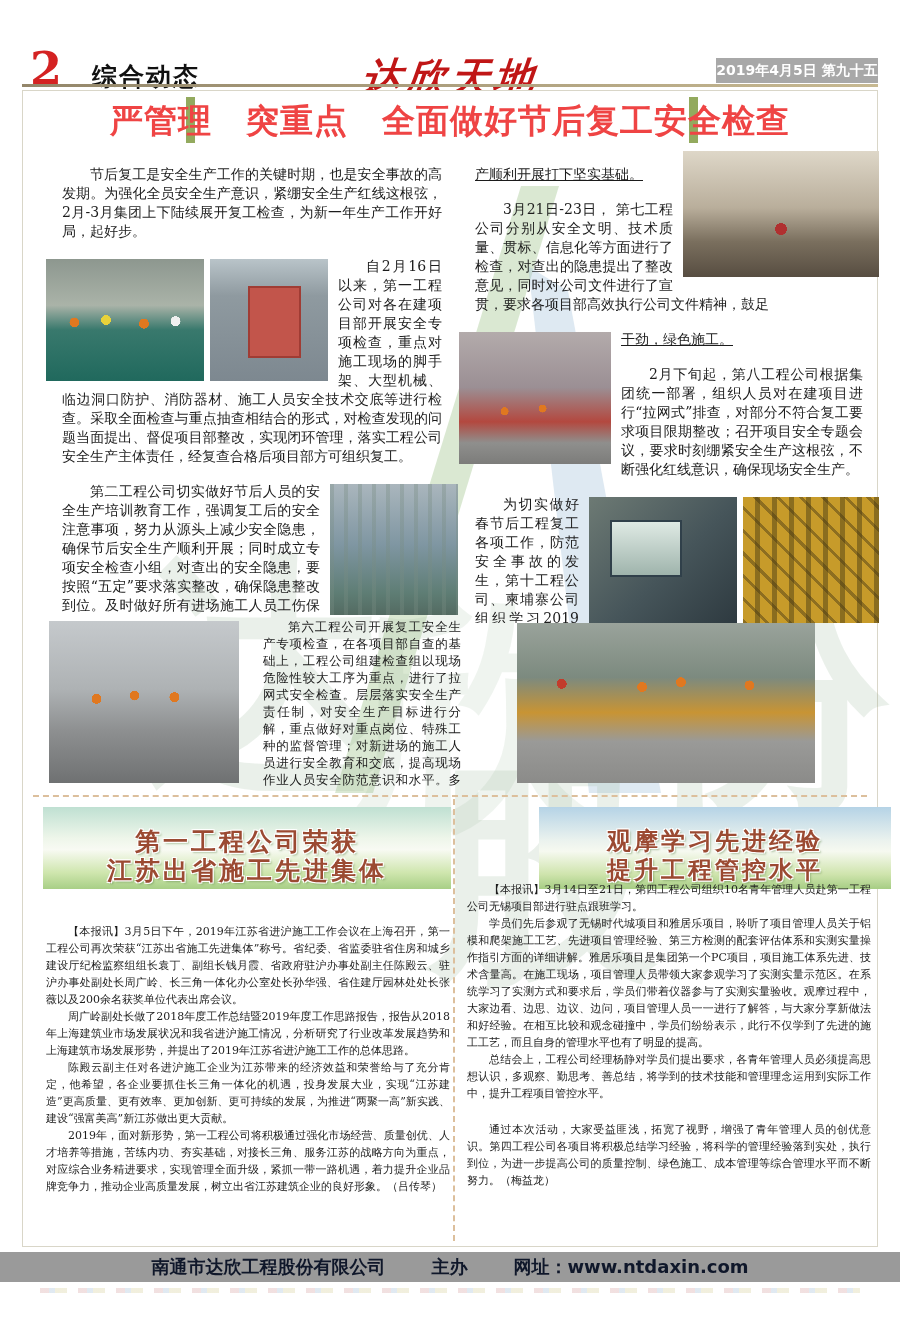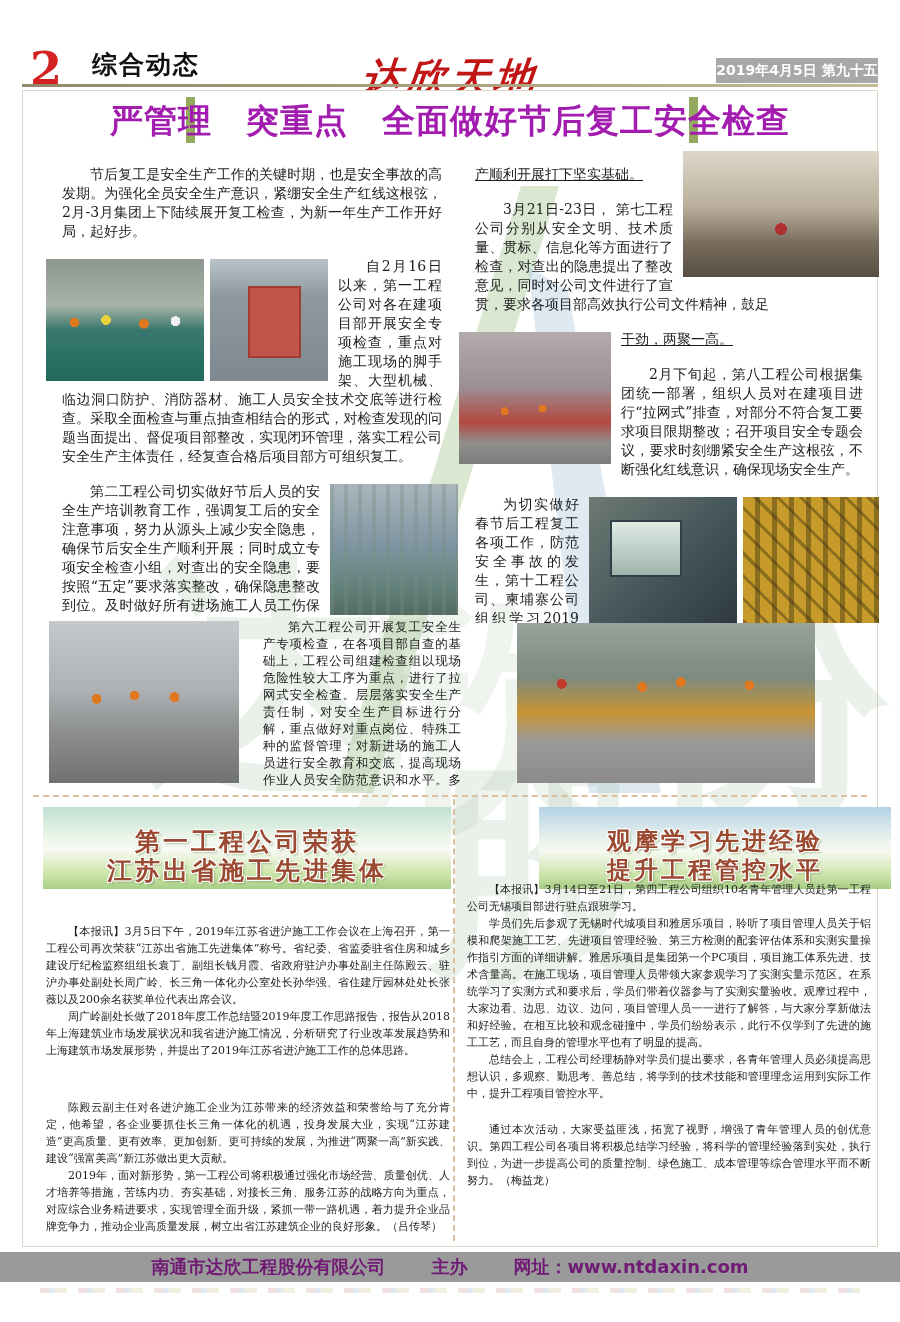--- a/index.html
+++ b/index.html
@@ -1,35 +1,35 @@
 <!DOCTYPE html>
 <html><head>
 <meta charset="utf-8">
 <style>
   html,body{margin:0;padding:0;background:#ffffff;}
   #page{position:relative;width:900px;height:1322px;background:#ffffff;overflow:hidden;
         font-family:"DejaVu Sans",sans-serif;color:#1c1c1c;}
   
   .hdr-pageno{position:absolute;left:30px;top:46px;font-family:"DejaVu Serif",serif;
       font-size:46px;font-weight:bold;color:#d42222;line-height:1;}
-  .hdr-section{position:absolute;left:92px;top:48px;font-size:25px;font-weight:bold;color:#111;letter-spacing:2px;}
+  .hdr-section{position:absolute;left:92px;top:60px;font-size:25px;font-weight:bold;color:#111;letter-spacing:2px;}
   .hdr-masthead{position:absolute;left:320px;top:50px;width:260px;text-align:center;
       font-family:"DejaVu Serif",serif;font-style:italic;font-weight:bold;font-size:40px;color:#c01616;
       letter-spacing:4px;transform:skewX(-6deg);}
   .hdr-issue{position:absolute;left:716px;top:58px;width:162px;height:25px;background:#a8a8a8;
       color:#ffffff;font-size:14px;font-weight:bold;text-align:center;line-height:25px;}
   .hdr-rule{position:absolute;left:22px;top:84px;width:856px;height:3px;
       background:linear-gradient(90deg,#93866a,#c7b992);}
   
   #mainbox{position:absolute;left:22px;top:90px;width:854px;height:1155px;border:1px solid #d9d6c8;background:#fff;}
   .wm-layer{position:absolute;left:0;top:0;width:100%;height:100%;z-index:0;pointer-events:none;}
   .wm-char{position:absolute;font-weight:bold;color:#9bb89b;opacity:.20;line-height:1;}
   .headbar{position:absolute;top:6px;width:9px;height:46px;background:#93aa5e;z-index:3;}
   .headline{position:absolute;left:0;top:8px;width:100%;text-align:center;z-index:3;
-      font-size:33px;font-weight:bold;color:#a21caf;letter-spacing:1px;}
+      font-size:33px;font-weight:bold;color:#ef4444;letter-spacing:1px;}
   
   .flowcol{position:absolute;z-index:3;font-family:"DejaVu Serif",serif;font-size:14px;line-height:19px;
       text-align:justify;overflow:hidden;}
   .flowcol p{margin:16px;text-indent:2em;}
   .flowcol p.noind{text-indent:0;text-decoration:underline;}
   .absblk{position:absolute;z-index:3;font-family:"DejaVu Serif",serif;text-align:justify;overflow:hidden;}
   .absblk p{margin:0;text-indent:2em;}
   
   .ph{display:block;z-index:2;}
   .fl{float:left;margin:2px 10px 6px 0;}
@@ -75,21 +75,21 @@
   .dash-v{position:absolute;border-left:2px dashed #dcbf9c;z-index:4;}
   .banner{position:absolute;z-index:3;text-align:center;padding-top:20px;}
   .banner .bt{font-weight:bold;color:#9b4a32;letter-spacing:3px;line-height:29px;
       text-shadow:1px 1px 0 #fff,-1px -1px 0 #fff,1px -1px 0 #fff,-1px 1px 0 #fff,2px 2px 2px rgba(90,130,70,.45);}
   .banner-l{background:linear-gradient(180deg,#bfe0d2 0%,#eef6ea 38%,#f8faf3 52%,#cfe6ae 80%,#a8cf86 100%);}
   .banner-r{background:linear-gradient(180deg,#b5d3e6 0%,#eaf2ee 40%,#f6f9f0 54%,#cfe4ad 82%,#a6cd84 100%);}
   .bot-art{font-size:11px;line-height:17px;}
   .bot-art p{margin:0;}
   
   #footerbar{position:absolute;left:0;top:1252px;width:900px;height:30px;background:#9a9a9a;z-index:5;
-      display:flex;align-items:center;justify-content:center;gap:46px;color:#701a75;font-size:18px;font-weight:bold;}
+      display:flex;align-items:center;justify-content:center;gap:46px;color:#0f172a;font-size:18px;font-weight:bold;}
   #noise{position:absolute;left:40px;top:1288px;width:820px;height:5px;opacity:.35;z-index:5;
       background:repeating-linear-gradient(90deg,#d9a8a8 0 9px,#a8c2d9 9px 15px,#d9d2a0 15px 27px,transparent 27px 38px);}
 </style>
 </head>
 <body>
 
 <div id="page">
 
   <div class="hdr-pageno">2</div>
   <div class="hdr-section">综合动态</div>
@@ -126,21 +126,21 @@
       <span class="ph fr ph-scaf" style="width:128px;height:152px;"></span>
       <p>第二工程公司切实做好节后人员的安全生产培训教育工作，强调复工后的安全注意事项，努力从源头上减少安全隐患，确保节后安全生产顺利开展；同时成立专项安全检查小组，对查出的安全隐患，要按照“五定”要求落实整改，确保隐患整改到位。及时做好所有进场施工人员工伤保险的申报工作。</p>
       <p>3月13日-14日，第五工程公司提前组织对所辖的三个项目部进行复工检查，利用新版信息化软件，将发现的问题随时拍照上传形成检查记录，指定整改责任人、规定整改回复时间；同时按照公司相关规定对项目部专职安全管理人员重新调整，全面落实集团公司2019年安全工作指导意见，确保安全生产管理全覆盖，无死角。</p>
     </div>
 
     <div class="flowcol" style="left:436px;top:58px;width:420px;height:474px;">
       <span class="ph fr ph-meet" style="width:196px;height:126px;"></span>
       <p class="noind">产顺利开展打下坚实基础。</p>
       <p>3月21日-23日， 第七工程公司分别从安全文明、技术质量、贯标、信息化等方面进行了检查，对查出的隐患提出了整改意见，同时对公司文件进行了宣贯，要求各项目部高效执行公司文件精神，鼓足</p>
       <span class="ph fl ph-street" style="width:152px;height:132px;"></span>
-      <p class="noind">干劲，两聚一高。</p>
+      <p class="noind">干劲，绿色施工。</p>
       <p>2月下旬起，第八工程公司根据集团统一部署，组织人员对在建项目进行“拉网式”排查，对部分不符合复工要求项目限期整改；召开项目安全专题会议，要求时刻绷紧安全生产这根弦，不断强化红线意识，确保现场安全生产。</p>
       <span class="ph fr pair" style="width:290px;height:126px;">
         <span class="ph ph-train" style="width:148px;height:126px;">
             <span class="el"></span>
           </span>
         <span class="ph ph-crane" style="width:136px;height:126px;"></span>
       </span>
       <p>为切实做好春节后工程复工各项工作，防范安全事故的发生，第十工程公司、柬埔寨公司组织学习2019年安全生产工作指导意见、《集团标准化图集》，分解、落实安全责任目标；针对集团公司历次检查存在的问题及薄弱环节，通过专题学习加强安全生产教育培训，提升安全员业务技能和管理水平。</p>
 
     </div>
@@ -154,21 +154,21 @@
     <div class="dash-h" style="left:10px;top:704px;width:834px;"></div>
     <div class="dash-v" style="left:430px;top:708px;height:442px;"></div>
 
     <div class="banner banner-l" style="left:20px;top:716px;width:408px;height:62px;">
       <div class="bt" style="font-size:25px;">第一工程公司荣获</div>
       <div class="bt" style="font-size:25px;">江苏出省施工先进集体</div>
     </div>
     <div class="absblk bot-art" style="left:23px;top:832px;width:404px;height:362px;">
       <p style="text-indent:2em;">【本报讯】3月5日下午，2019年江苏省进沪施工工作会议在上海召开，第一工程公司再次荣获“江苏出省施工先进集体”称号。省纪委、省监委驻省住房和城乡建设厅纪检监察组组长袁丁、副组长钱月霞、省政府驻沪办事处副主任陈殿云、驻沪办事处副处长周广岭、长三角一体化办公室处长孙华强、省住建厅园林处处长张薇以及200余名获奖单位代表出席会议。</p>
       <p style="text-indent:2em;">周广岭副处长做了2018年度工作总结暨2019年度工作思路报告，报告从2018年上海建筑业市场发展状况和我省进沪施工情况，分析研究了行业改革发展趋势和上海建筑市场发展形势，并提出了2019年江苏省进沪施工工作的总体思路。</p>
-      <p style="text-indent:2em;margin-top:40px;">陈殿云副主任对各进沪施工企业为江苏带来的经济效益和荣誉给与了充分肯定，他希望，各企业要抓住长三角一体化的机遇，投身发展大业，实现“江苏建造”更高质量、更有效率、更加创新、更可持续的发展，为推进“两聚一高”新实践、建设“强富美高”新江苏做出更大贡献。</p>
+      <p style="text-indent:2em;">陈殿云副主任对各进沪施工企业为江苏带来的经济效益和荣誉给与了充分肯定，他希望，各企业要抓住长三角一体化的机遇，投身发展大业，实现“江苏建造”更高质量、更有效率、更加创新、更可持续的发展，为推进“两聚一高”新实践、建设“强富美高”新江苏做出更大贡献。</p>
       <p style="text-indent:2em;">2019年，面对新形势，第一工程公司将积极通过强化市场经营、质量创优、人才培养等措施，苦练内功、夯实基础，对接长三角、服务江苏的战略方向为重点，对应综合业务精进要求，实现管理全面升级，紧抓一带一路机遇，着力提升企业品牌竞争力，推动企业高质量发展，树立出省江苏建筑企业的良好形象。（吕传琴）</p>
     </div>
 
     <div class="banner banner-r" style="left:516px;top:716px;width:352px;height:62px;">
       <div class="bt" style="font-size:24px;">观摩学习先进经验</div>
       <div class="bt" style="font-size:24px;">提升工程管控水平</div>
     </div>
     <div class="absblk bot-art" style="left:444px;top:790px;width:404px;height:362px;">
       <p style="text-indent:2em;">【本报讯】3月14日至21日，第四工程公司组织10名青年管理人员赴第一工程公司无锡项目部进行驻点跟班学习。</p>
       <p style="text-indent:2em;">学员们先后参观了无锡时代城项目和雅居乐项目，聆听了项目管理人员关于铝模和爬架施工工艺、先进项目管理经验、第三方检测的配套评估体系和实测实量操作指引方面的详细讲解。雅居乐项目是集团第一个PC项目，项目施工体系先进、技术含量高。在施工现场，项目管理人员带领大家参观学习了实测实量示范区。在系统学习了实测方式和要求后，学员们带着仪器参与了实测实量验收。观摩过程中，大家边看、边思、边议、边问，项目管理人员一一进行了解答，与大家分享新做法和好经验。在相互比较和观念碰撞中，学员们纷纷表示，此行不仅学到了先进的施工工艺，而且自身的管理水平也有了明显的提高。</p>

